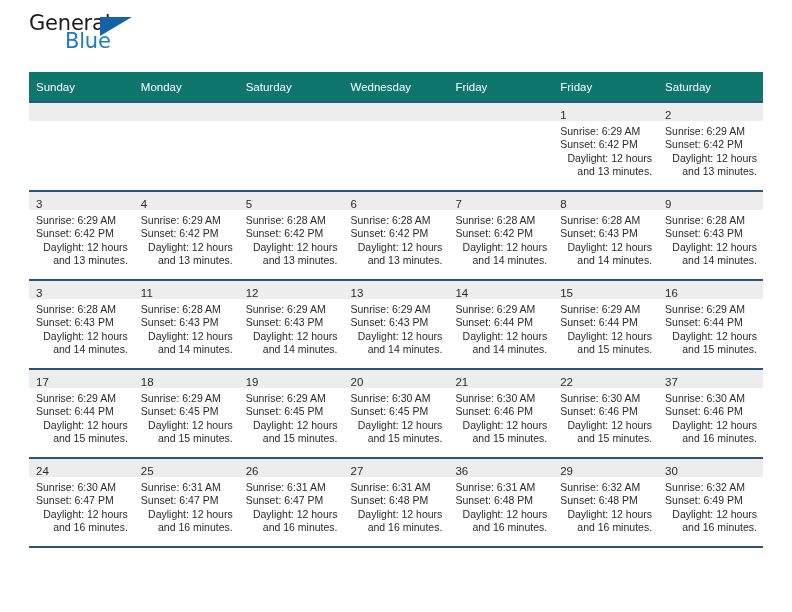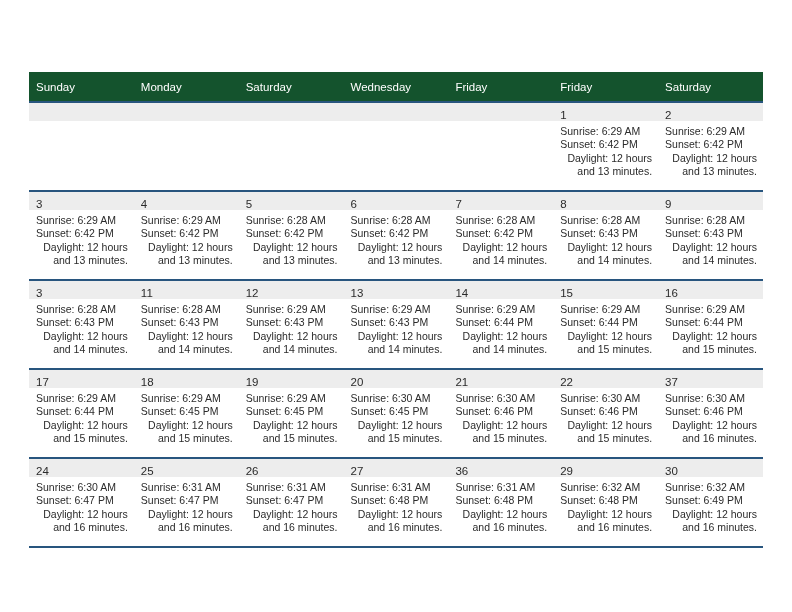--- a/index.html
+++ b/index.html
@@ -86,21 +86,21 @@
   }
 
   
   .calendar {
     width: 734px;
     border-collapse: collapse;
     table-layout: fixed;
   }
 
   .calendar thead th {
-    background: #14532d;
+    background: #0f766e;
     color: #ffffff;
     font-size: 11.5px;
     font-weight: normal;
     text-align: left;
     padding: 5px 0 5px 7px;
     height: 19px;
     border: none;
   }
 
   .calendar td {
@@ -153,20 +153,25 @@
     background: #28557e;
   }
 </style>
 </head>
 <body>
 
 <div id="page">
 
   <div class="top-bar">
 
+    <div class="logo">
+      <span class="logo-general">General</span>
+      <span class="logo-triangle"></span>
+      <span class="logo-blue">Blue</span>
+    </div>
 
 
   </div>
 
   <table class="calendar">
     <thead>
       <tr>
         <th>Sunday</th>
         <th>Monday</th>
         <th>Saturday</th>

